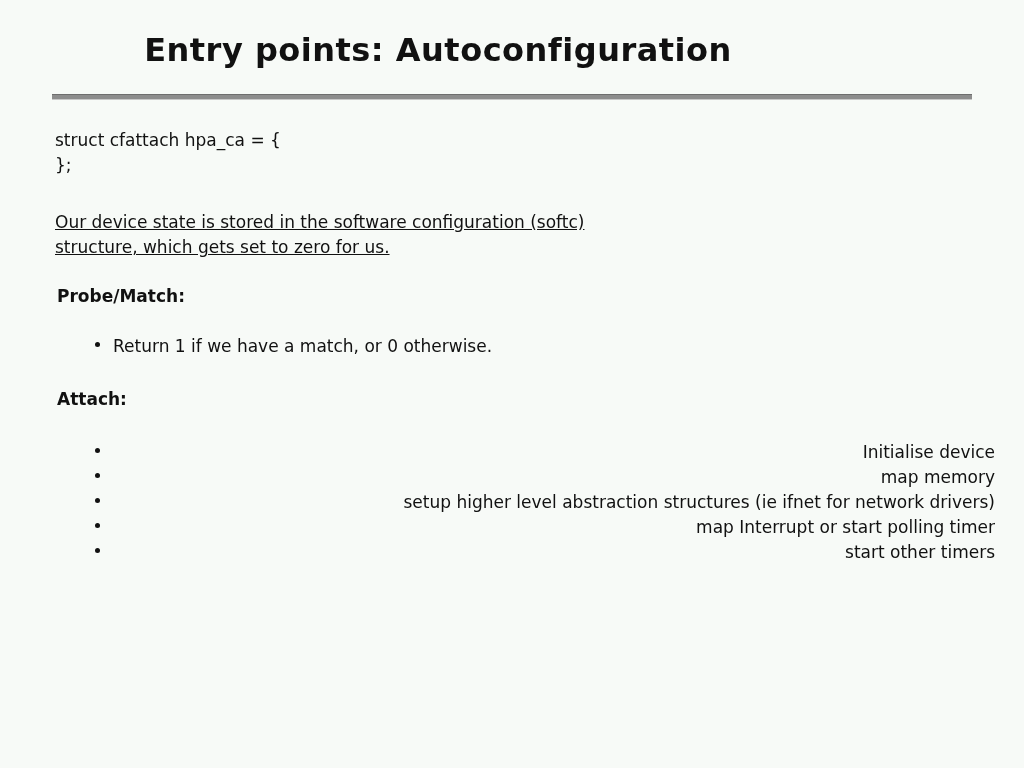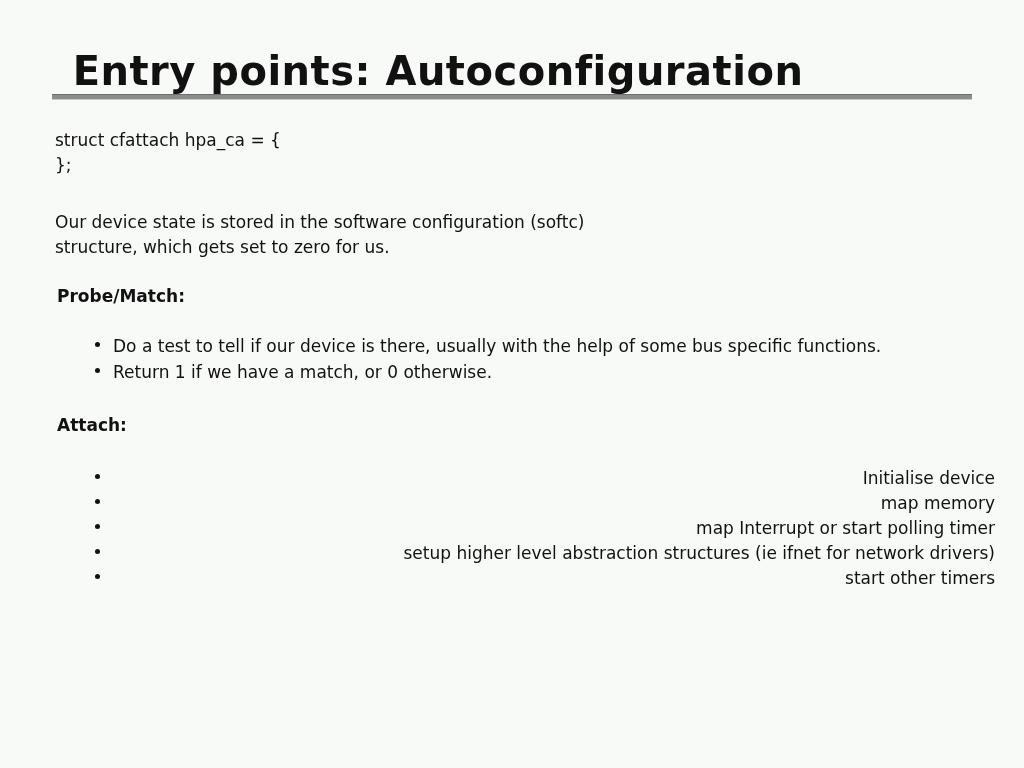--- a/index.html
+++ b/index.html
@@ -15,25 +15,25 @@
     overflow: hidden;
   }
   .slide {
     position: relative;
     width: 1024px;
     height: 768px;
     box-sizing: border-box;
   }
   .title {
     position: absolute;
-    top: 48px;
+    top: 31px;
     left: 0;
     width: 876px;
     text-align: center;
-    font-size: 40px;
+    font-size: 32px;
     font-weight: bold;
     letter-spacing: 0.5px;
     color: #111111;
   }
   .title-rule {
     position: absolute;
     top: 94px;
     left: 52px;
     width: 920px;
     height: 4px;
@@ -63,20 +63,21 @@
   }
   .spacer-lg {
     height: 28px;
   }
   .spacer-md {
     height: 24px;
   }
   .para-line {
     font-size: 17px;
     line-height: 25px;
+    text-decoration: underline;
   }
   .section-head {
     font-size: 17px;
     font-weight: bold;
     padding-left: 2px;
     line-height: 25px;
   }
   ul.bullets {
     list-style: none;
     margin: 0;
@@ -127,24 +128,20 @@
 
     <div class="spacer-md"></div>
 
     <div class="section-head">Probe/Match:</div>
 
     <div class="spacer-md"></div>
 
     <ul class="bullets">
       <li>
         <span class="dot"></span>
-        <span>Do a test to tell if our device is there, usually with the help of some bus specific functions.</span>
-      </li>
-      <li>
-        <span class="dot"></span>
         <span>Return 1 if we have a match, or 0 otherwise.</span>
       </li>
     </ul>
 
     <div class="spacer-lg"></div>
 
     <div class="section-head">Attach:</div>
 
     <div class="spacer-lg"></div>
 
@@ -152,25 +149,25 @@
       <li>
         <span class="dot"></span>
         <span>Initialise device</span>
       </li>
       <li>
         <span class="dot"></span>
         <span>map memory</span>
       </li>
       <li>
         <span class="dot"></span>
-        <span>map Interrupt or start polling timer</span>
+        <span>setup higher level abstraction structures (ie ifnet for network drivers)</span>
       </li>
       <li>
         <span class="dot"></span>
-        <span>setup higher level abstraction structures (ie ifnet for network drivers)</span>
+        <span>map Interrupt or start polling timer</span>
       </li>
       <li>
         <span class="dot"></span>
         <span>start other timers</span>
       </li>
     </ul>
 
   </div>
 </div>
 

